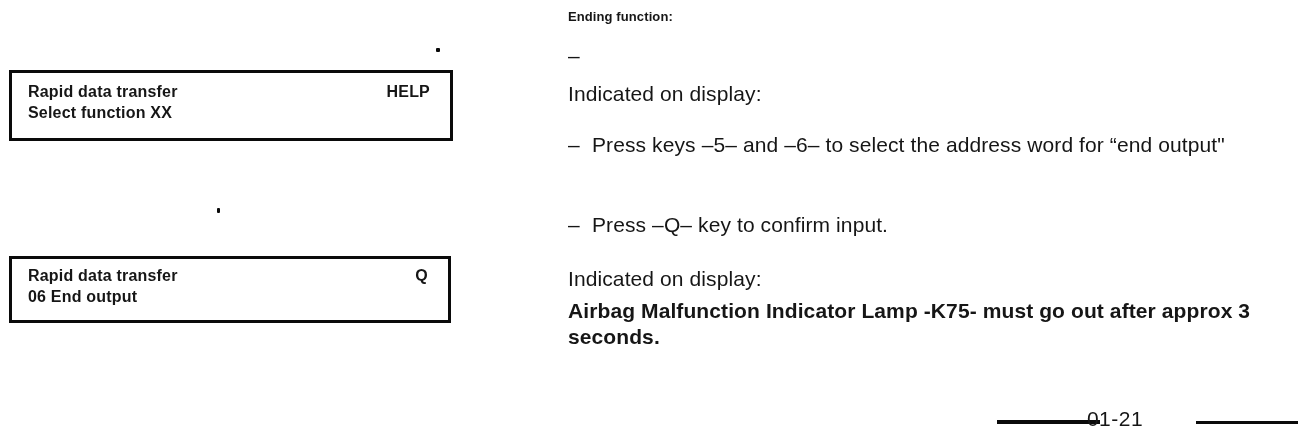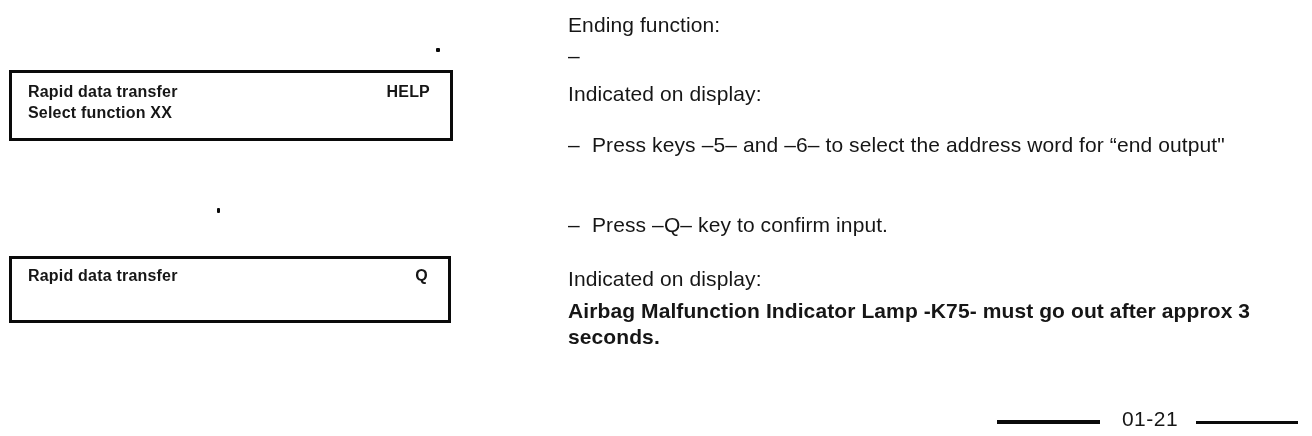--- a/index.html
+++ b/index.html
@@ -34,35 +34,35 @@
   .db-row { display: flex; justify-content: space-between; align-items: baseline; }
 
   
   .rc {
     position: absolute;
     left: 568px;
     font-size: 21px;
     line-height: 26px;
     letter-spacing: 0.1px;
   }
-  .rc-heading { top: 12px;  font-weight: normal; font-size: 21px; }
+  .rc-heading { top: 4px;  font-weight: bold; font-size: 13px; }
   .rc-b0 { top: 43px; }
   .rc-p1 { top: 81px; }
   .rc-b2 { top: 132px; width: 676px; }
   .rc-b3 { top: 212px; }
   .rc-p4 { top: 266px; }
   .rc-p5 { top: 298px; width: 704px; font-weight: bold; }
 
   .bullet { display: flex; }
   .bullet .dash { width: 24px; flex: none; }
   .bullet .btxt { flex: 1; }
 
   
   .footer-line-left  { position: absolute; left: 997px;  top: 420px; width: 103px; height: 4px; background: #0a0a0a; }
-  .footer-num        { position: absolute; left: 1106px; top: 407px; width: 88px;  text-align: center; font-size: 21px; letter-spacing: 0.5px; }
+  .footer-num        { position: absolute; left: 1071px; top: 407px; width: 88px;  text-align: center; font-size: 21px; letter-spacing: 0.5px; }
   .footer-line-right { position: absolute; left: 1196px; top: 421px; width: 102px; height: 3px; background: #0a0a0a; }
 
   
   .speck { position: absolute; background: #0a0a0a; }
   .speck1 { left: 436px; top: 48px;  width: 4px; height: 4px; border-radius: 1px; }
   .speck2 { left: 217px; top: 208px; width: 3px; height: 5px; border-radius: 1px; }
 </style>
 </head>
 <body>
 
@@ -78,20 +78,23 @@
         <span>Select function XX</span>
       </div>
     </div>
   </div>
 
   <div class="display-box db2">
     <div class="db-inner">
       <div class="db-row">
         <span>Rapid data transfer</span>
         <span>Q</span>
+      </div>
+      <div class="db-row">
+        <span>06 End output</span>
       </div>
     </div>
   </div>
 
   <div class="rc rc-heading">Ending function:</div>
 
   <div class="rc rc-b0 bullet">
     <span class="dash">–</span>
   </div>
 

